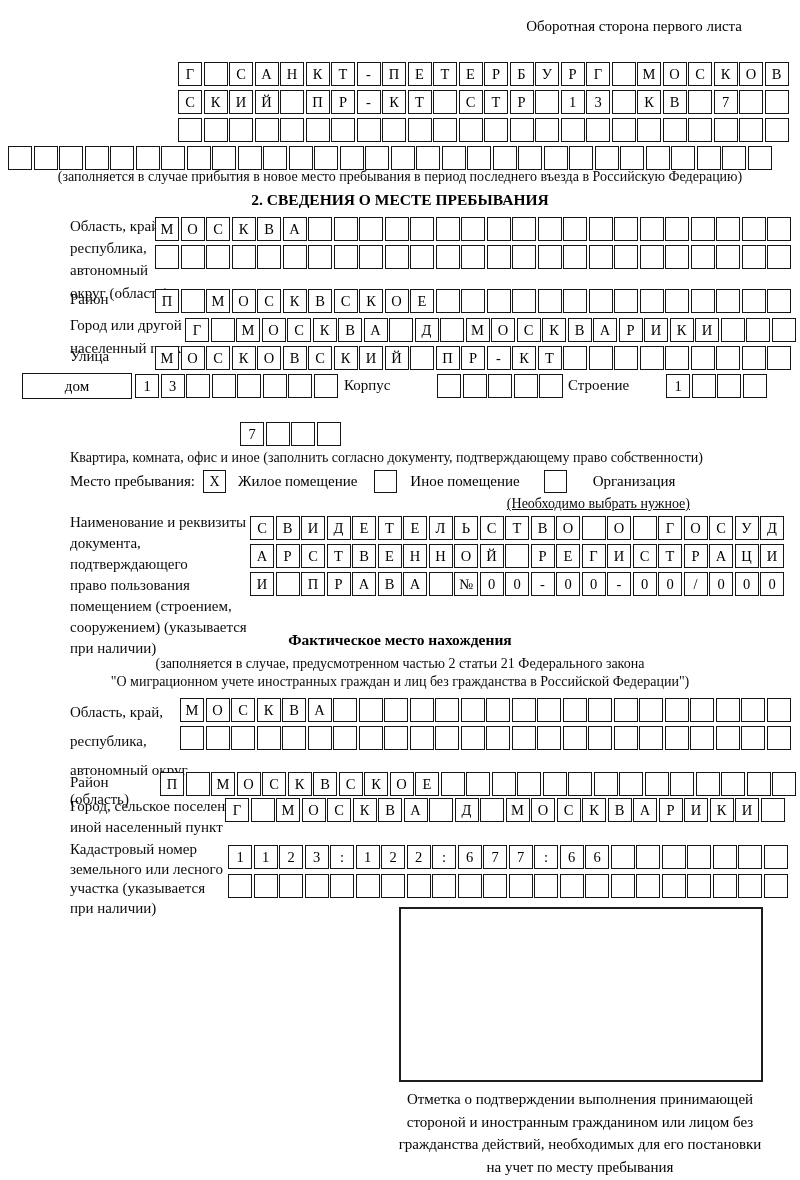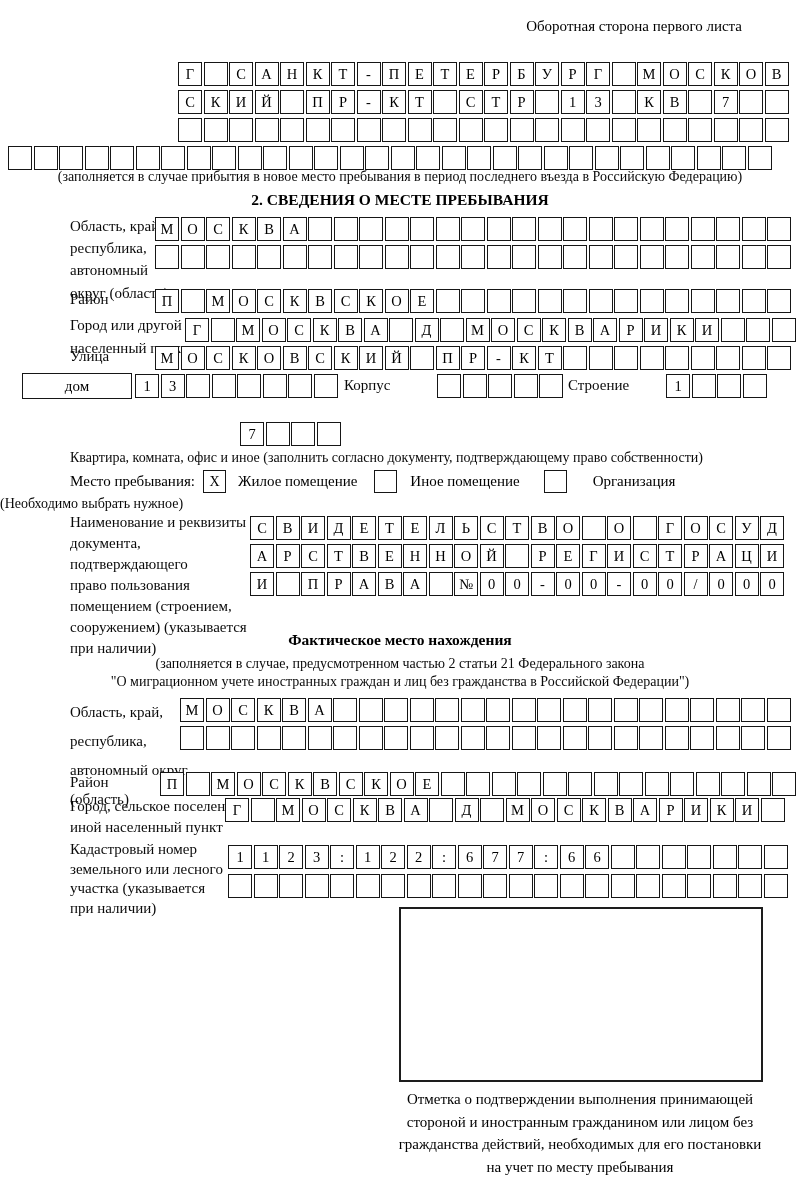--- a/index.html
+++ b/index.html
@@ -326,21 +326,21 @@
 
   <div class="resline" style="left:70px;top:470px;">
     <span>Место пребывания:</span>
     <span class="chk" style="margin-left:8px;">X</span>
     <span style="margin-left:12px;">Жилое помещение</span>
     <span class="chk" style="margin-left:17px;"></span>
     <span style="margin-left:13px;">Иное помещение</span>
     <span class="chk" style="margin-left:24px;"></span>
     <span style="margin-left:26px;">Организация</span>
   </div>
-  <div class="cap" style="left:0;top:496px;width:690px;text-align:left;">(Необходимо выбрать нужное)</div>
+  <div class="cap" style="left:0;top:496px;width:690px;text-align:right;text-decoration:underline;">(Необходимо выбрать нужное)</div>
 
   <div class="lbl" style="left:70px;top:512px;line-height:21px;width:185px;">Наименование и реквизиты
 документа, подтверждающего
 право пользования
 помещением (строением,
 сооружением) (указывается
 при наличии)</div>
   <div class="cellrow" style="left:250px;top:516px;">
       <span class="cell">С</span>
       <span class="cell">В</span>

